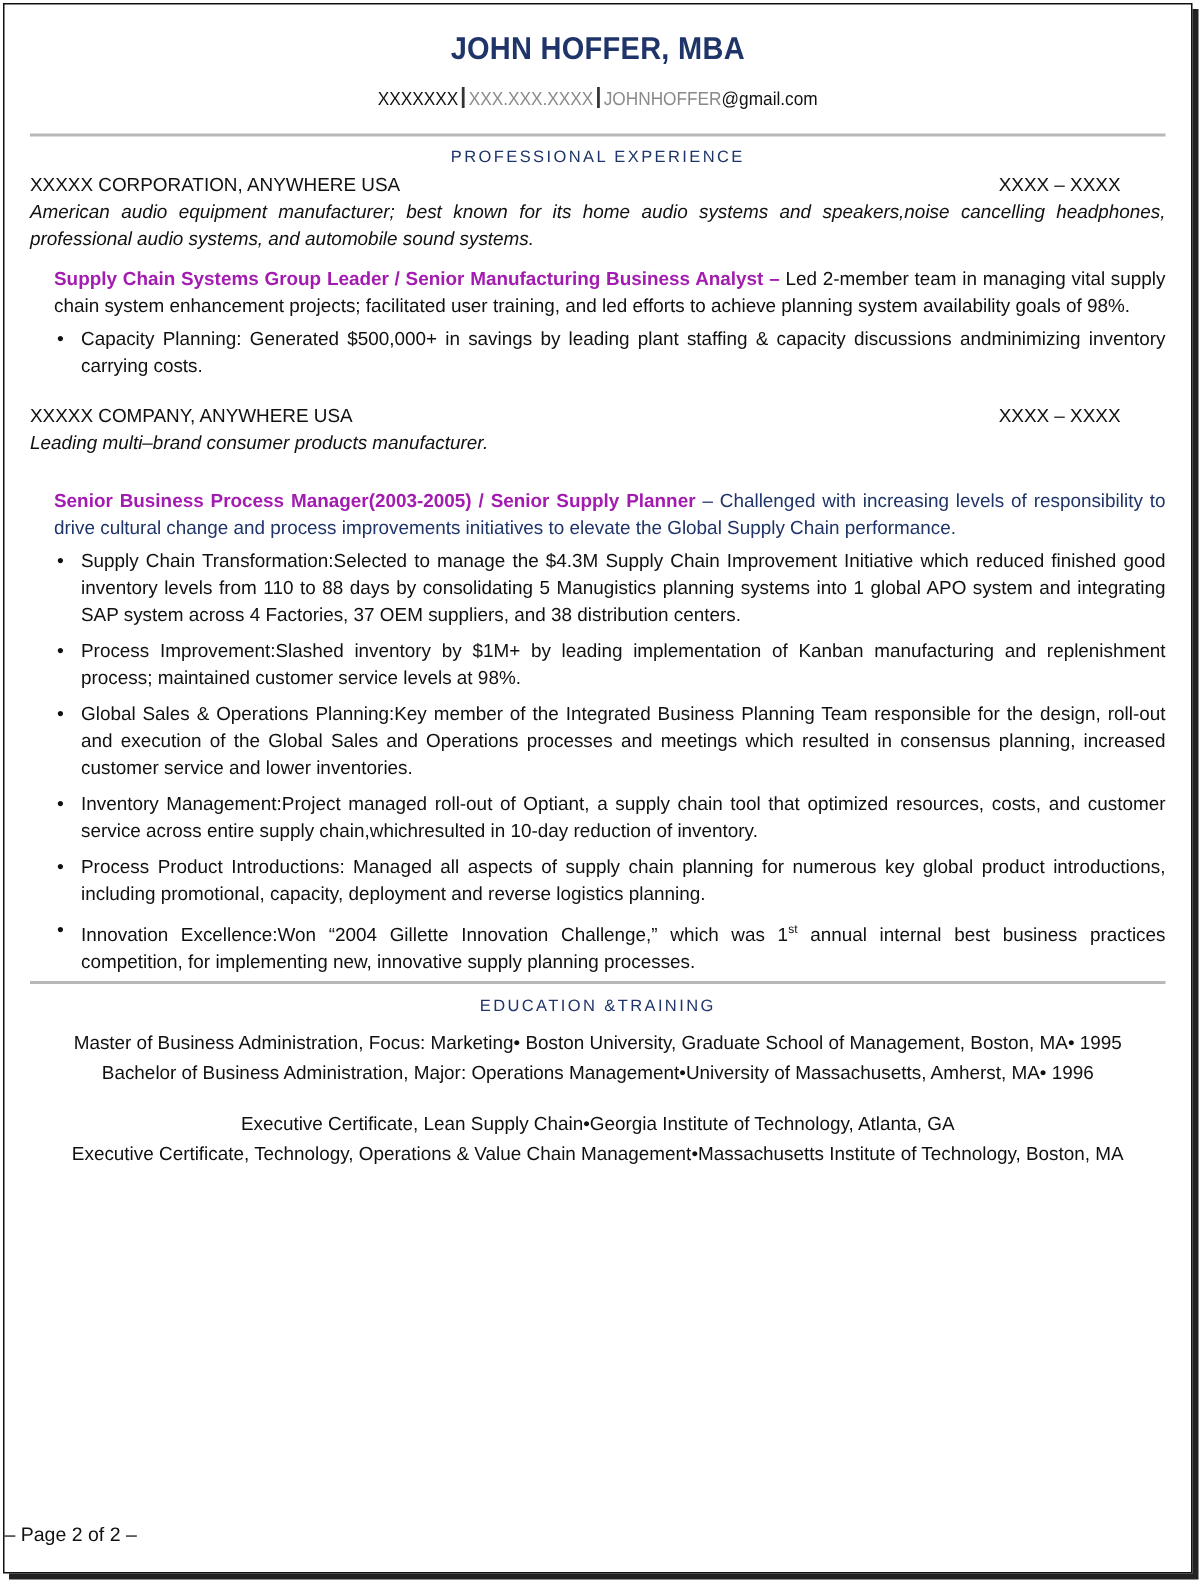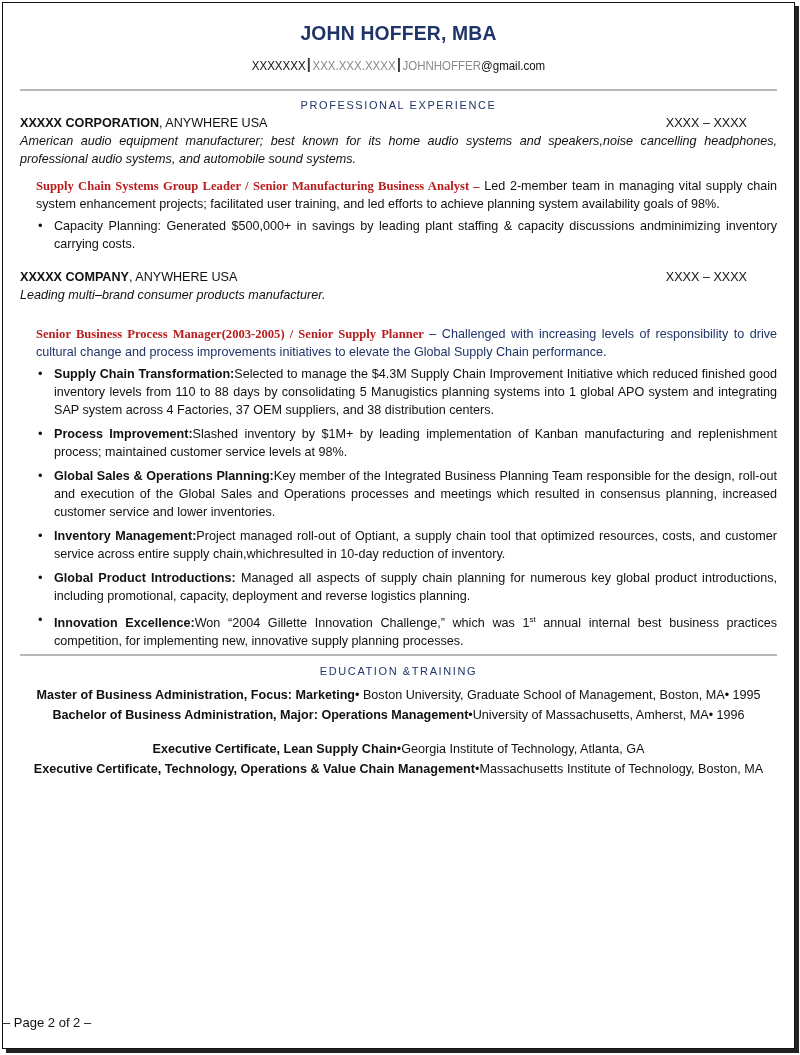--- a/index.html
+++ b/index.html
@@ -25,27 +25,27 @@
   .rule { position: absolute; left: 17px; right: 17px; height: 2px; background: #b8b8b8; }
   .section-title {
     position: absolute; left: 0; right: 0; text-align: center;
     font-size: 11px; font-weight: normal; letter-spacing: 1.6px; color: #1f3468;
   }
   .block { position: absolute; left: 17px; right: 17px; font-size: 12.6px; line-height: 18px; }
   .row { display:flex; justify-content: space-between; }
   .row .dates { margin-right: 30px; }
   .ital { font-style: italic; text-align: justify; }
   .role { margin-left: 16px; text-align: justify; }
-  .role .title { color:#b91c1c; font-weight:bold;font-family:Liberation Serif, serif; }
+  .role .title { color:#a21caf; font-weight:bold; }
   .role.blue { color:#1f3468; }
   .role.blue .title { font-weight:bold; }
   ul.bullets { list-style: none; margin: 4px 0 0 0; padding: 0 0 0 16px; }
   ul.bullets li { position: relative; padding-left: 18px; text-align: justify; margin-bottom: 6px; }
   ul.bullets li .dot { position:absolute; left:2px; top:0; font-size: 13px; }
-  b { font-weight: bold; }
+  b { font-weight: normal; }
   .edu { position:absolute; left:0; right:0; text-align:center; font-size:12.6px; line-height:20px; }
   .edu .line { display:block; }
   .footer { position:absolute; left:0; right:0; top: 1012px; text-align:left; font-size:13px; }
 </style>
 </head>
 <body>
 
 <div class="page">
 
   <div class="name">JOHN HOFFER, MBA</div>
@@ -74,21 +74,21 @@
       <span><b>XXXXX COMPANY</b><span>, ANYWHERE USA</span></span>
       <span class="dates">XXXX – XXXX</span>
     </div>
     <div class="ital">Leading multi–brand consumer products manufacturer.</div>
     <div class="role blue" style="margin-top:21px"><span class="title">Senior Business Process Manager(2003-2005) / Senior Supply Planner</span><span> – Challenged with increasing levels of responsibility to drive cultural change and process improvements initiatives to elevate the Global Supply Chain performance.</span></div>
     <ul class="bullets">
       <li><span class="dot">•</span><b>Supply Chain Transformation:</b><span>Selected to manage the $4.3M Supply Chain Improvement Initiative which reduced finished good inventory levels from 110 to 88 days by consolidating 5 Manugistics planning systems into 1 global APO system and integrating SAP system across 4 Factories, 37 OEM suppliers, and 38 distribution centers.</span></li>
       <li><span class="dot">•</span><b>Process Improvement:</b><span>Slashed inventory by $1M+ by leading implementation of Kanban manufacturing and replenishment process; maintained customer service levels at 98%.</span></li>
       <li><span class="dot">•</span><b>Global Sales &amp; Operations Planning:</b><span>Key member of the Integrated Business Planning Team responsible for the design, roll-out and execution of the Global Sales and Operations processes and meetings which resulted in consensus planning, increased customer service and lower inventories.</span></li>
       <li><span class="dot">•</span><b>Inventory Management:</b><span>Project managed roll-out of Optiant, a supply chain tool that optimized resources, costs, and customer service across entire supply chain,whichresulted in 10-day reduction of inventory.</span></li>
-      <li><span class="dot">•</span><b>Global Product Introductions:</b><span> Managed all aspects of supply chain planning for numerous key global product introductions, including promotional, capacity, deployment and reverse logistics planning.</span></li>
+      <li><span class="dot">•</span><b>Process Product Introductions:</b><span> Managed all aspects of supply chain planning for numerous key global product introductions, including promotional, capacity, deployment and reverse logistics planning.</span></li>
       <li><span class="dot">•</span><b>Innovation Excellence:</b><span>Won “2004 Gillette Innovation Challenge,” which was 1</span><sup style="font-size:8px">st</sup><span> annual internal best business practices competition, for implementing new, innovative supply planning processes.</span></li>
     </ul>
   </div>
 
   <div class="rule" style="top:651px"></div>
   <div class="section-title" style="top:662px">EDUCATION &amp;TRAINING</div>
 
   <div class="edu" style="top:682px">
     <span class="line"><b>Master of Business Administration, Focus: Marketing</b><span>•</span><span> Boston University, Graduate School of Management, Boston, MA</span><span>•</span><span> 1995</span></span>
     <span class="line"><b>Bachelor of Business Administration, Major: Operations Management</b><span>•</span><span>University of Massachusetts, Amherst, MA</span><span>•</span><span> 1996</span></span>

